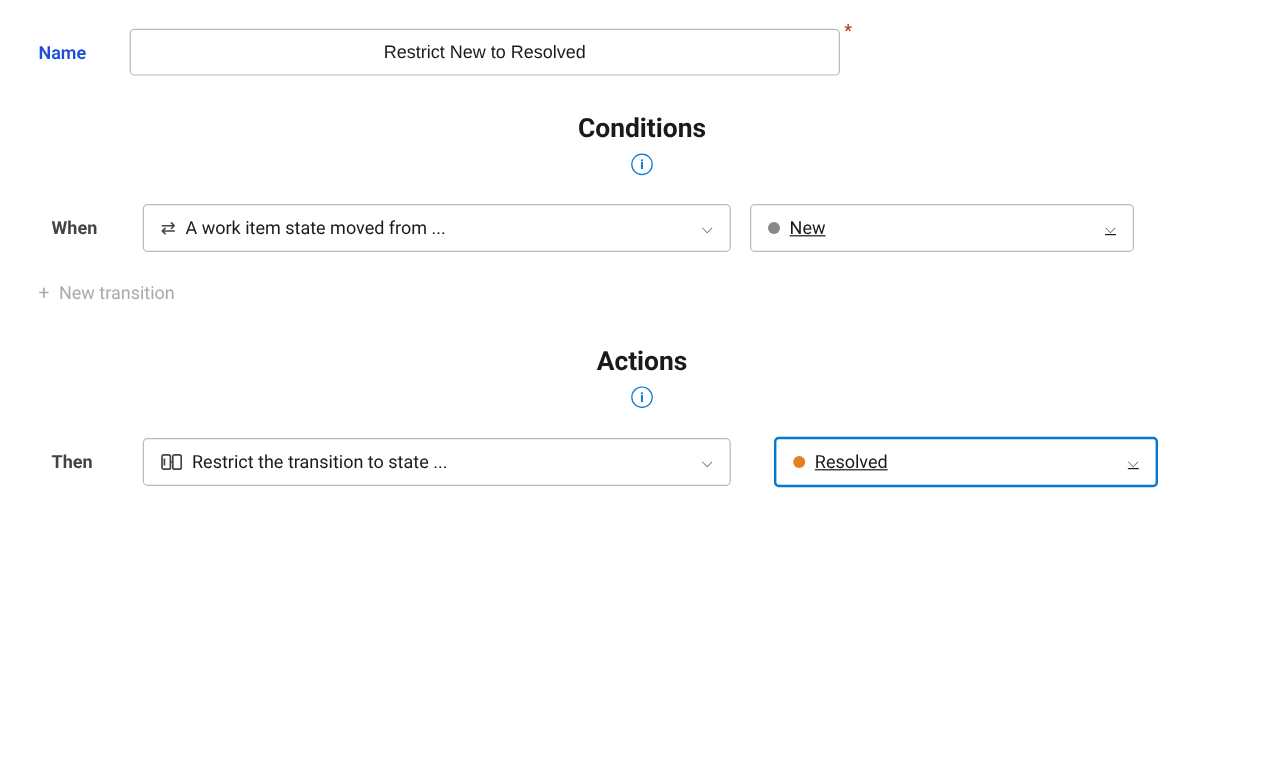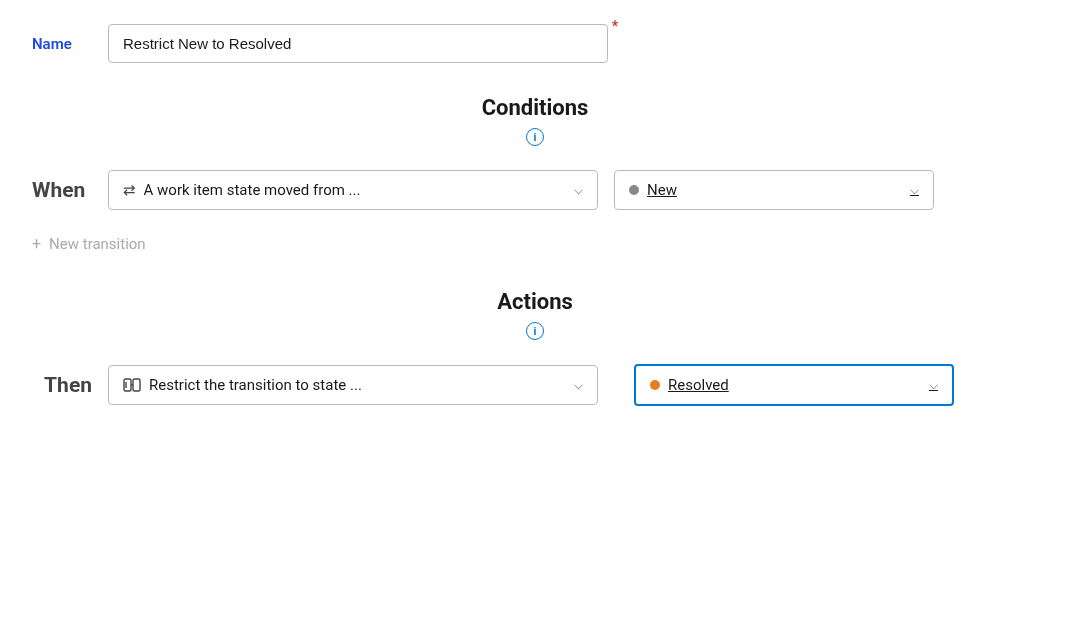--- a/index.html
+++ b/index.html
@@ -33,23 +33,24 @@
 
     .name-input-wrapper {
       position: relative;
     }
 
     .name-input {
       border: 1px solid #bbb;
       border-radius: 4px;
       padding: 10px 14px;
       font-size: 15px;
-      width: 500px;
+      width: 592px;
       color: #1a1a1a;
       outline: none;
+      text-align: center;
     }
 
     .required-star {
       position: absolute;
       top: -6px;
       right: -10px;
       color: #c0392b;
       font-size: 14px;
       font-weight: bold;
     }
@@ -84,24 +85,25 @@
     }
 
     .when-row, .then-row {
       display: flex;
       align-items: center;
       gap: 16px;
       margin-bottom: 20px;
     }
 
     .row-label {
-      font-size: 21px;
+      font-size: 15px;
       font-weight: 700;
       color: #444;
       min-width: 60px;
+      margin-left: 11px;
     }
 
     .dropdown {
       display: flex;
       align-items: center;
       justify-content: space-between;
       border: 1px solid #bbb;
       border-radius: 4px;
       padding: 10px 14px;
       font-size: 15px;
@@ -164,21 +166,20 @@
       user-select: none;
     }
 
     .plus-icon {
       font-size: 16px;
       font-weight: 400;
     }
 
     .actions-section {
       margin-top: 8px;
-      text-align: right;
     }
 
     .icon-swap {
       font-size: 15px;
       color: #444;
     }
 
     .icon-restrict {
       display: inline-flex;
       align-items: center;

